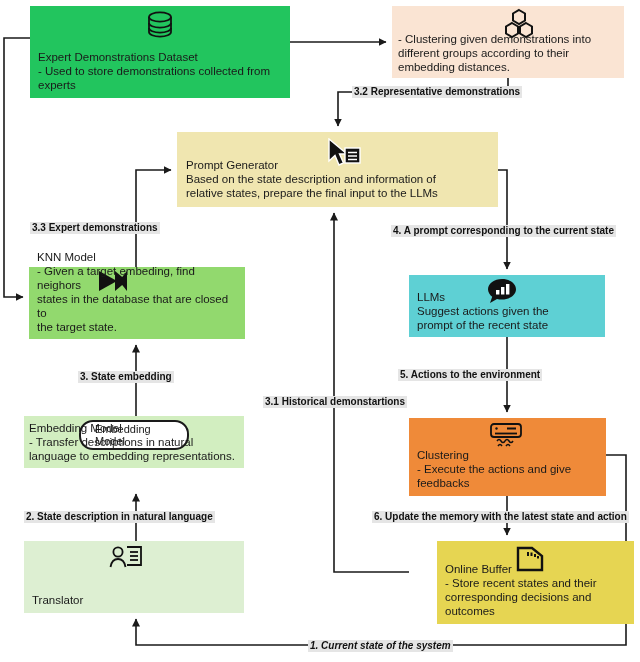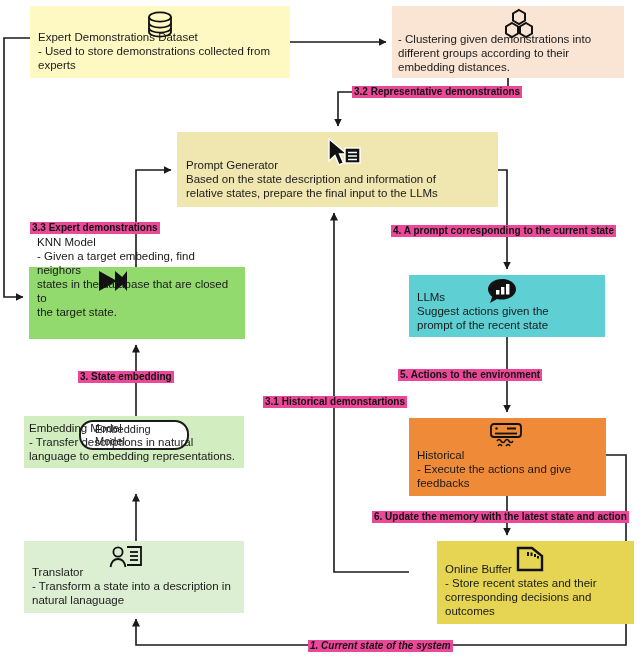--- a/index.html
+++ b/index.html
@@ -7,21 +7,21 @@
        font-family:"Liberation Sans","DejaVu Sans",sans-serif;}
   #diagram{position:relative;width:640px;height:662px;}
   #wires{position:absolute;left:0;top:0;width:640px;height:662px;}
   .node{position:absolute;box-sizing:border-box;padding:0;}
   .node .body{position:absolute;left:8px;right:6px;bottom:6px;}
   .ntitle{font-size:11.5px;color:#1a1a1a;line-height:14px;}
   .ndesc{font-size:11.5px;color:#1a1a1a;line-height:14px;white-space:pre-line;}
   .nicon{position:absolute;top:4px;left:50%;transform:translateX(-50%);
          display:flex;align-items:center;justify-content:center;}
   .wlabel{position:absolute;font-size:10px;font-weight:bold;color:#111;
-          white-space:nowrap;background:#ec4899;padding:0 2px;line-height:12px;}
+          white-space:nowrap;background:#e5e5e5;padding:0 2px;line-height:12px;}
   .pillbox{display:flex;align-items:center;justify-content:center;
            border:2px solid #1a1a1a;border-radius:14px;background:#ffffff;
            height:26px;padding:0 14px;font-size:11px;color:#1a1a1a;}
 </style>
 </head>
 <body style="background: rgb(255, 255, 255);">
 
 <div id="diagram">
 
   <svg id="wires" viewBox="0 0 640 662" width="640" height="662">
@@ -49,21 +49,21 @@
       <path d="M409,572 L334,572 L334,213" marker-end="url(#ah)"></path>
 
       <path d="M606,455 L626,455 L626,645 L136,645 L136,619" marker-end="url(#ah)"></path>
 
       <path d="M136,541 L136,494" marker-end="url(#ah)"></path>
 
       <path d="M136,416 L136,345" marker-end="url(#ah)"></path>
     </g>
   </svg>
 
-  <div class="node" id="n0" style="left: 30px; top: 6px; width: 260px; height: 72px; background: #fef9c3;">
+  <div class="node" id="n0" style="left: 30px; top: 6px; width: 260px; height: 92px; background: #22c55e;">
     <div class="nicon">
       <svg width="34" height="30" viewBox="0 0 34 30" fill="none" stroke="#111" stroke-width="1.8">
         <ellipse cx="17" cy="7" rx="11" ry="4.6"></ellipse>
         <path d="M6,7 L6,22 A11,4.6 0 0 0 28,22 L28,7"></path>
         <path d="M6,13 A11,4.6 0 0 0 28,13"></path>
         <path d="M6,18 A11,4.6 0 0 0 28,18"></path>
       </svg>
     </div>
     <div class="body">
       <div class="ntitle">Expert Demonstrations Dataset</div>
@@ -107,21 +107,21 @@
   </div>
 
   <div class="node" id="n3" style="left: 29px; top: 267px; width: 216px; height: 72px; background: rgb(146, 217, 110);">
     <div class="nicon" style="top:2px;left:68px;transform:none;">
       <svg width="34" height="24" viewBox="0 0 34 24" fill="#111">
         <polygon points="2,2 20,12 2,22"></polygon>
         <polygon points="18,2 30,12 18,22"></polygon>
         <polygon points="30,2 22,12 30,22"></polygon>
       </svg>
     </div>
-    <div class="body" style="bottom:20px;left:8px;">
+    <div class="body" style="bottom:5px;left:8px;">
       <div class="ntitle">KNN Model</div>
       <div class="ndesc">- Given a target embeding, find neighors
 states in the database that are closed to
 the target state.</div>
     </div>
   </div>
 
   <div class="node" id="n4" style="left: 409px; top: 275px; width: 196px; height: 62px; background: rgb(94, 208, 212);">
     <div class="nicon" style="top:3px;left:78px;transform:none;">
       <svg width="30" height="26" viewBox="0 0 30 26">
@@ -160,41 +160,39 @@
         <line x1="8" y1="11.5" x2="30" y2="11.5"></line>
         <circle cx="9.5" cy="6.5" r="1.2" fill="#111" stroke="none"></circle>
         <rect x="20" y="5.5" width="9" height="2" fill="#111" stroke="none"></rect>
         <path d="M10,19 q2,-3 4,0 t4,0" stroke-width="1.5"></path>
         <path d="M18,19 q2,-3 4,0 t4,0" stroke-width="1.5"></path>
         <path d="M11,24 q2,-3 4,0" stroke-width="1.5"></path>
         <path d="M19,24 q2,-3 4,0" stroke-width="1.5"></path>
       </svg>
     </div>
     <div class="body" style="bottom:6px;left:8px;">
-      <div class="ntitle">Historical</div>
+      <div class="ntitle">Clustering</div>
       <div class="ndesc">- Execute the actions and give
 feedbacks</div>
     </div>
   </div>
 
   <div class="node" id="n7" style="left: 24px; top: 541px; width: 220px; height: 72px; background: rgb(221, 239, 210);">
     <div class="nicon" style="top:3px;left:84px;transform:none;">
       <svg width="36" height="28" viewBox="0 0 36 28" fill="none" stroke="#111" stroke-width="1.8">
         <circle cx="10" cy="8" r="4.6"></circle>
         <path d="M2.5,23 C3.5,17 7,15 10,15 C13,15 16.5,17 17.5,23"></path>
         <path d="M19,3 L33,3 L33,21 L19,21"></path>
         <line x1="22" y1="8" x2="30" y2="8"></line>
         <line x1="22" y1="12" x2="30" y2="12"></line>
         <line x1="22" y1="16" x2="30" y2="16"></line>
       </svg>
     </div>
     <div class="body" style="bottom:6px;left:8px;">
       <div class="ntitle">Translator</div>
-      <div class="ndesc">- Transform a state into a description in
-natural lanaguage</div>
     </div>
   </div>
 
   <div class="node" id="n8" style="left: 409px; top: 541px; width: 197px; height: 83px; background: rgb(230, 213, 82); margin-left: 28px;">
     <div class="nicon" style="top:4px;left:78px;transform:none;">
       <svg width="30" height="28" viewBox="0 0 30 28" fill="none" stroke="#111" stroke-width="2.4">
         <path d="M3,3 L17,3 L27,11 L27,25 L3,25 z"></path>
         <g stroke-width="2">
           <line x1="13" y1="7" x2="13" y2="11"></line>
           <line x1="16.5" y1="7.5" x2="16.5" y2="11"></line>
@@ -210,16 +208,17 @@
 outcomes</div>
     </div>
   </div>
 
   <div class="wlabel" style="left:352px;top:92px;transform:translateY(-50%);">3.2 Representative demonstrations</div>
   <div class="wlabel" style="left:30px;top:222px;">3.3 Expert demonstrations</div>
   <div class="wlabel" style="left:391px;top:225px;">4. A prompt corresponding to the current state</div>
   <div class="wlabel" style="left:263px;top:396px;">3.1 Historical demonstartions</div>
   <div class="wlabel" style="left:78px;top:371px;">3. State embedding</div>
   <div class="wlabel" style="left:398px;top:369px;">5. Actions to the environment</div>
+  <div class="wlabel" style="left:24px;top:511px;">2. State description in natural language</div>
   <div class="wlabel" style="left:372px;top:511px;">6. Update the memory with the latest state and action</div>
   <div class="wlabel" style="left:308px;top:640px;font-style:italic;">1. Current state of the system</div>
 
 </div>
 
 </body></html>

